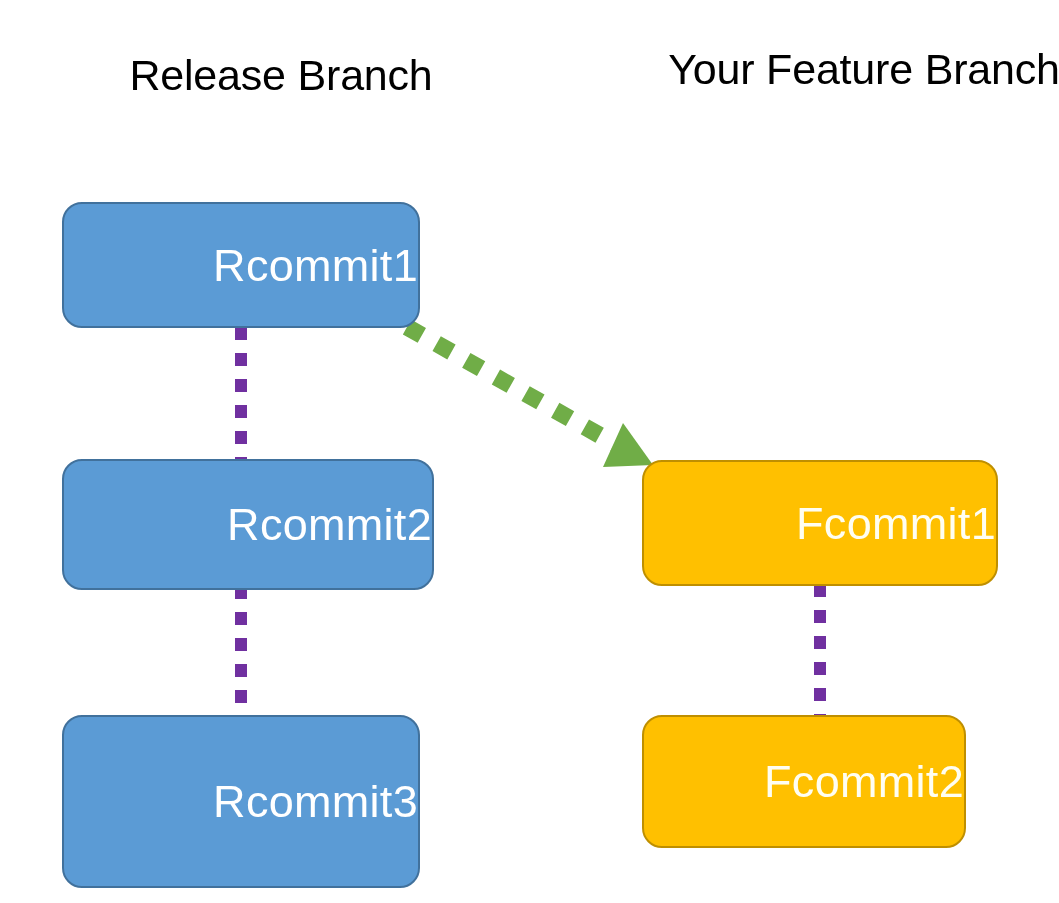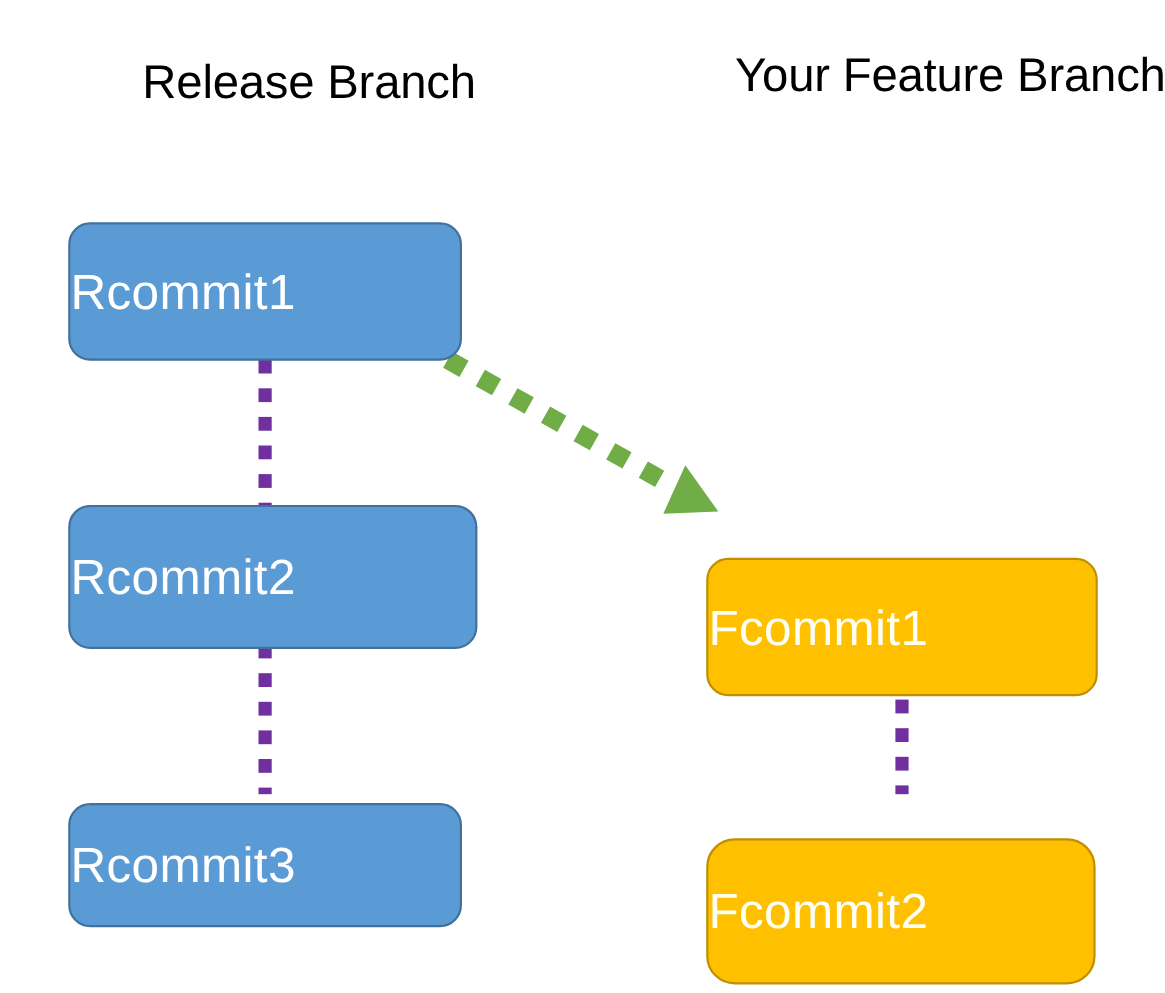--- a/index.html
+++ b/index.html
@@ -41,47 +41,46 @@
     top: 48px;
     width: 474px;
   }
 
   
   .commit-node {
     position: absolute;
     box-sizing: border-box;
     display: flex;
     align-items: center;
-    justify-content: flex-start;
+    justify-content: flex-end;
     border-radius: 20px;
     border-style: solid;
     border-width: 2px;
     color: #ffffff;
     font-size: 45px;
     font-weight: 400;
     line-height: 1;
     letter-spacing: 0.3px;
     z-index: 3;
   }
   .commit-node.release {
     background: #5B9BD5;
     border-color: #41719C;
   }
   .commit-node.feature {
     background: #FFC000;
     border-color: #BF8F00;
     color: #FFFEF2;
-    margin-top: 47px;
   }
 
   #node-rcommit1 { left: 62px;  top: 202px; width: 358px; height: 126px; }
   #node-rcommit2 { left: 62px;  top: 459px; width: 372px; height: 131px; }
-  #node-rcommit3 { left: 62px;  top: 730px; width: 358px; height: 113px; }
+  #node-rcommit3 { left: 62px;  top: 715px; width: 358px; height: 173px; }
   #node-fcommit1 { left: 642px; top: 460px; width: 356px; height: 126px; }
-  #node-fcommit2 { left: 642px; top: 715px; width: 354px; height: 133px; border-radius: 26px; }
+  #node-fcommit2 { left: 642px; top: 715px; width: 324px; height: 133px; }
 
   
   .connector-purple {
     position: absolute;
     width: 12px;
     background-image: linear-gradient(
         to bottom,
         #7030A0 0px, #7030A0 13px,
         rgba(255,255,255,0) 13px, rgba(255,255,255,0) 26px);
     background-size: 12px 26px;

